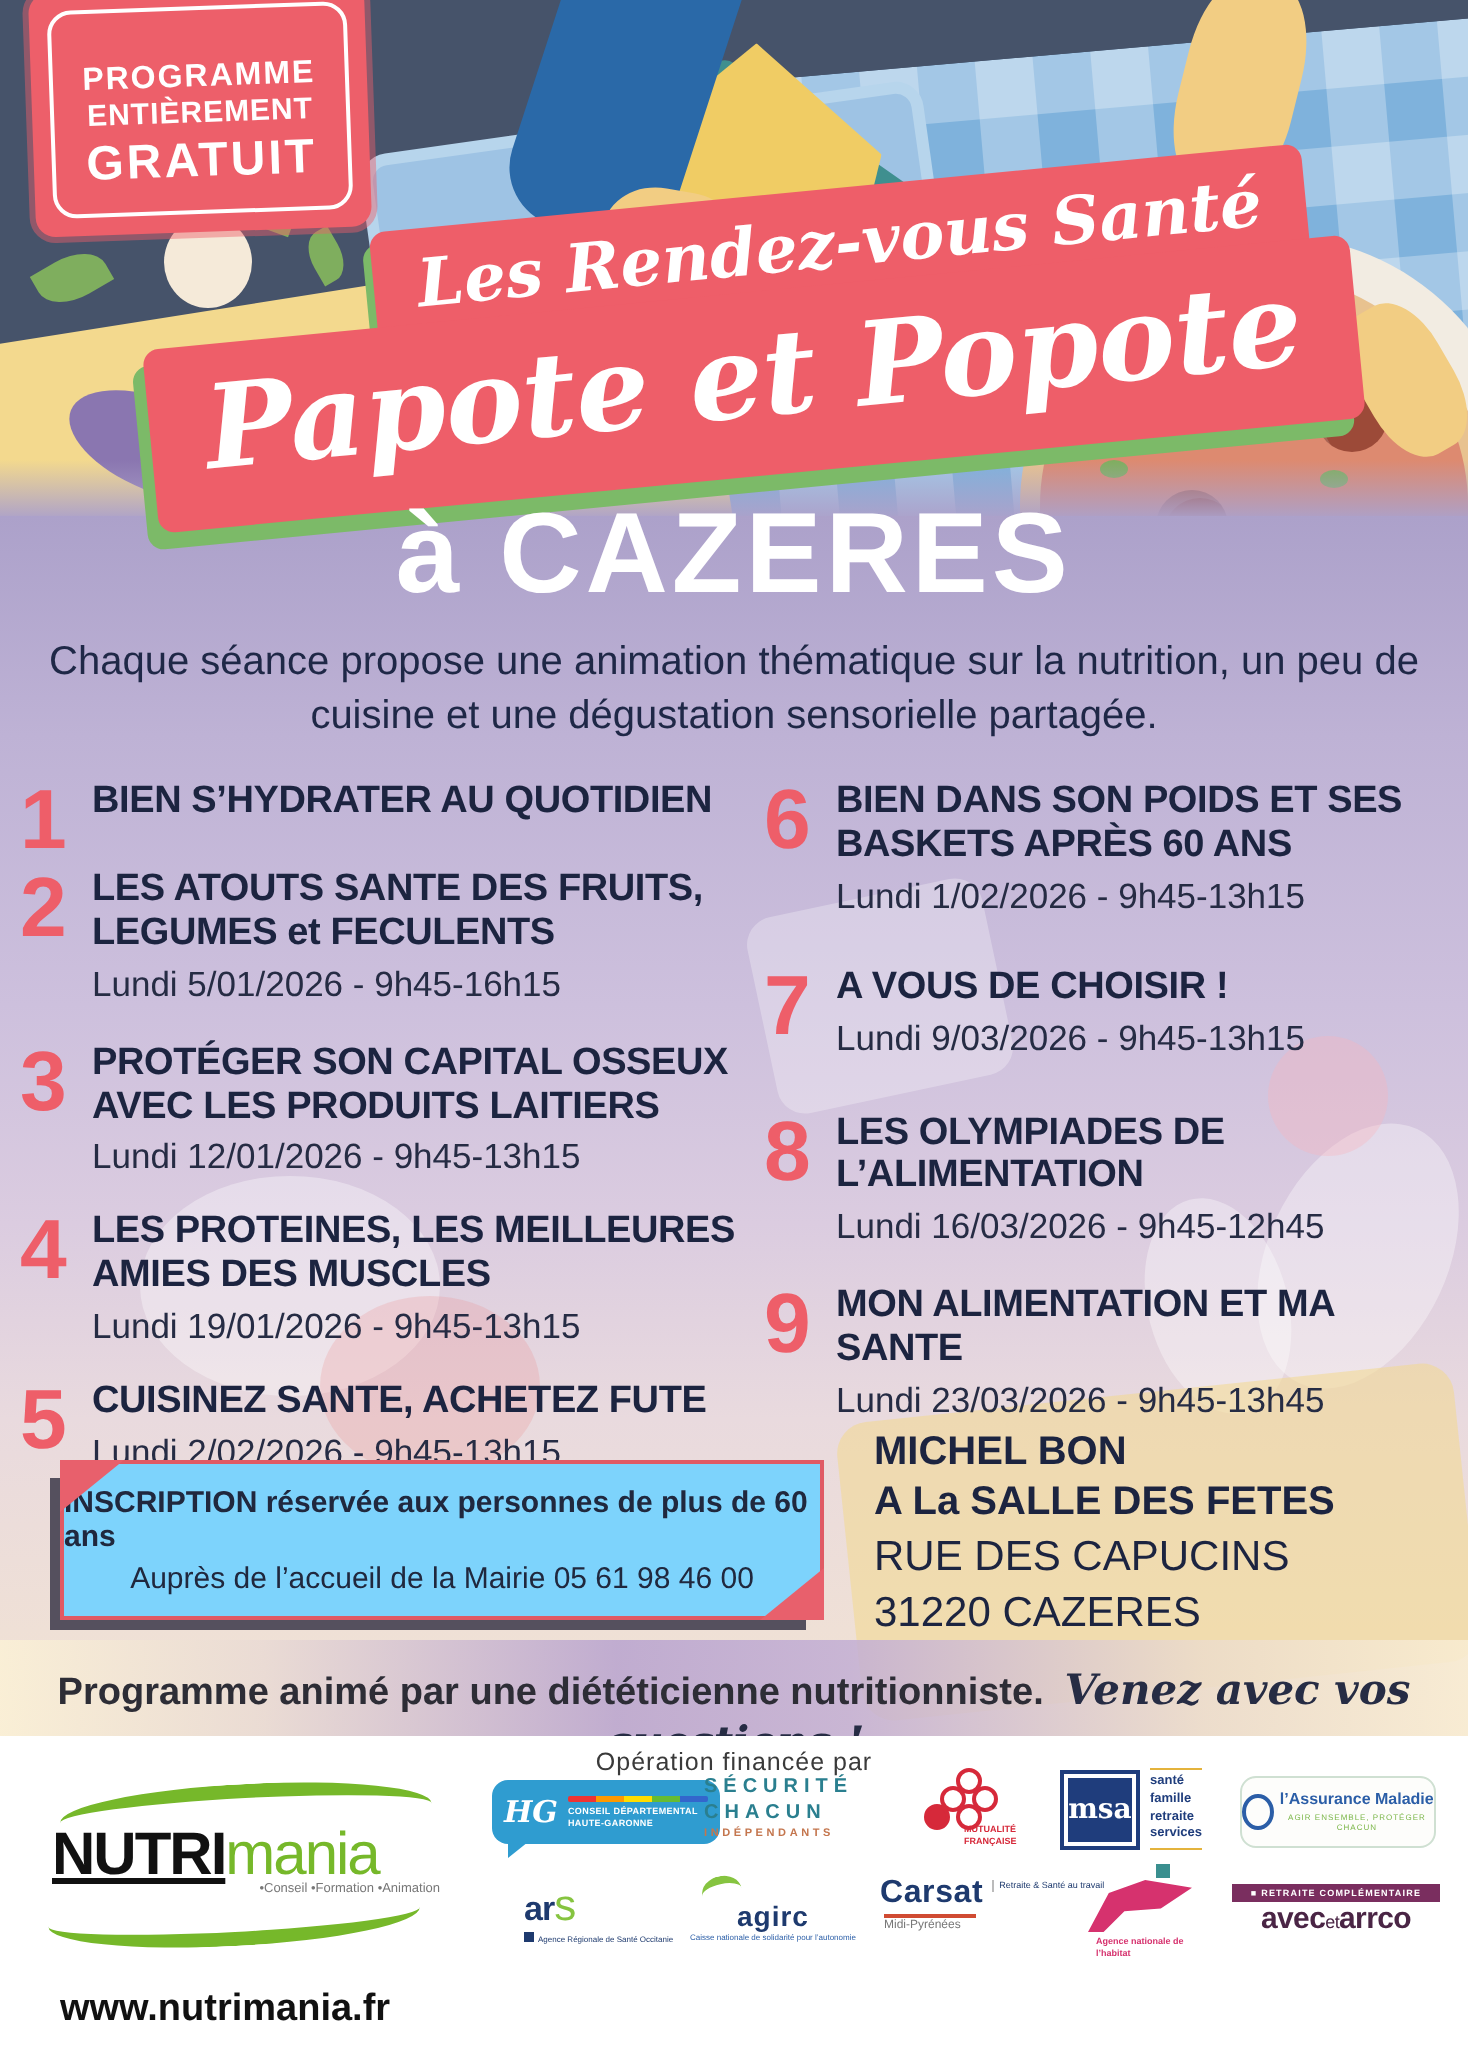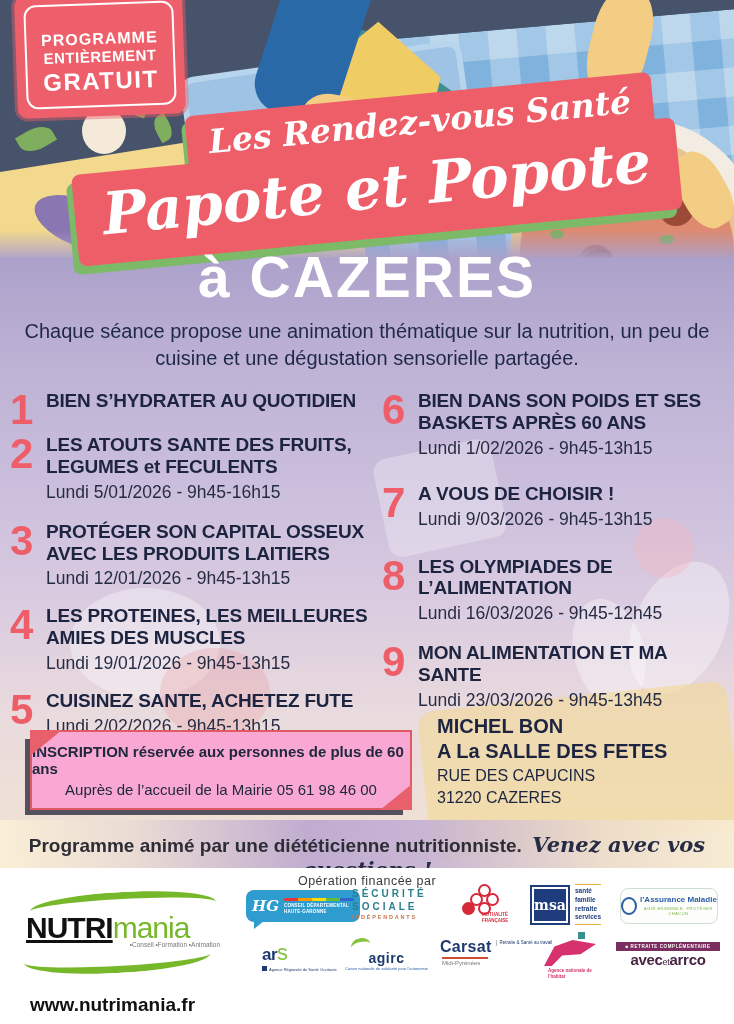--- a/index.html
+++ b/index.html
@@ -74,30 +74,30 @@
   .sessions{position:absolute;left:10px;top:390px;width:716px;display:grid;grid-template-columns:372px 344px;z-index:7;}
   .session{display:flex;align-items:flex-start;}
   .num{flex:0 0 36px;font-size:42px;font-weight:800;color:#ee5e69;line-height:40px;letter-spacing:-2px;}
   .sbody{flex:1;}
   .stitle{font-size:19px;font-weight:800;color:#1c2440;line-height:1.15;letter-spacing:-.2px;}
   .sdate{font-size:17.5px;color:#262c44;margin-top:4px;}
   .s1{margin-bottom:4px;}.s2{margin-bottom:18px;}.s3{margin-bottom:16px;}.s4{margin-bottom:16px;}
   .s6{margin-bottom:24px;}.s7{margin-bottom:26px;}.s8{margin-bottom:18px;}
   .col-r .stitle{max-width:300px;}
   
-  .insc{position:absolute;left:30px;top:730px;width:378px;height:76px;background:#f9a8d4;border:2px solid #e05a64;z-index:8;
+  .insc{position:absolute;left:30px;top:730px;width:378px;height:76px;background:#7dd3fc;border:2px solid #e05a64;z-index:8;
     box-shadow:-7px 7px 0 -2px #55505e;display:flex;flex-direction:column;justify-content:center;align-items:center;}
   .insc::before{content:"";position:absolute;left:-2px;top:-2px;border-top:26px solid #e8606c;border-right:32px solid transparent;}
   .insc::after{content:"";position:absolute;right:-2px;bottom:-2px;border-bottom:26px solid #e8606c;border-left:32px solid transparent;}
   .insc-l1{font-size:15px;font-weight:800;color:#20283e;}
   .insc-l2{font-size:15px;color:#20283e;margin-top:4px;}
   
   .venue{position:absolute;left:437px;top:714px;z-index:8;color:#1c2440;line-height:1.25;}
   .venue-b{font-size:20px;font-weight:800;}
-  .venue-r{font-size:16px;margin-top:2px;}
+  .venue-r{font-size:21px;margin-top:2px;}
   
   .host{position:absolute;left:0;top:832px;width:734px;text-align:center;z-index:8;}
   .host-main{font-size:19px;font-weight:800;color:#2d2d36;}
   .host-script{font-family:"DejaVu Serif",serif;font-style:italic;font-weight:bold;font-size:21px;color:#262c44;margin-left:6px;}
   
   .footer{position:absolute;left:0;top:868px;width:734px;height:156px;background:#fff;z-index:9;}
   .funding{position:absolute;left:0;top:6px;width:734px;text-align:center;font-size:12.5px;color:#3a3a3a;letter-spacing:.5px;}
   .nutrimania{position:absolute;left:24px;top:24px;width:200px;}
   .arc{width:186px;height:22px;border-radius:50%;}
   .arc-top{border-top:7px solid #76b82a;transform:rotate(-3deg);margin-left:6px;}
@@ -327,21 +327,21 @@
       <span class="hg-init">HG</span>
       <div class="hg-txt">
         <div class="hg-stripe"></div>
         <div class="hg-l">CONSEIL DÉPARTEMENTAL</div>
         <div class="hg-l">HAUTE-GARONNE</div>
       </div>
     </div>
 
     <div class="partner p-secu">
       <div class="secu-l1">SÉCURITÉ</div>
-      <div class="secu-l2">SOCIALE</div>
+      <div class="secu-l2">CHACUN</div>
       <div class="secu-l3">INDÉPENDANTS</div>
     </div>
 
     <div class="partner p-mut">
       <div class="mut-dot md1"></div>
       <div class="mut-dot md2"></div>
       <div class="mut-dot md3"></div>
       <div class="mut-dot md4"></div>
       <div class="mut-dot md5"></div>
       <div class="mut-txt">

